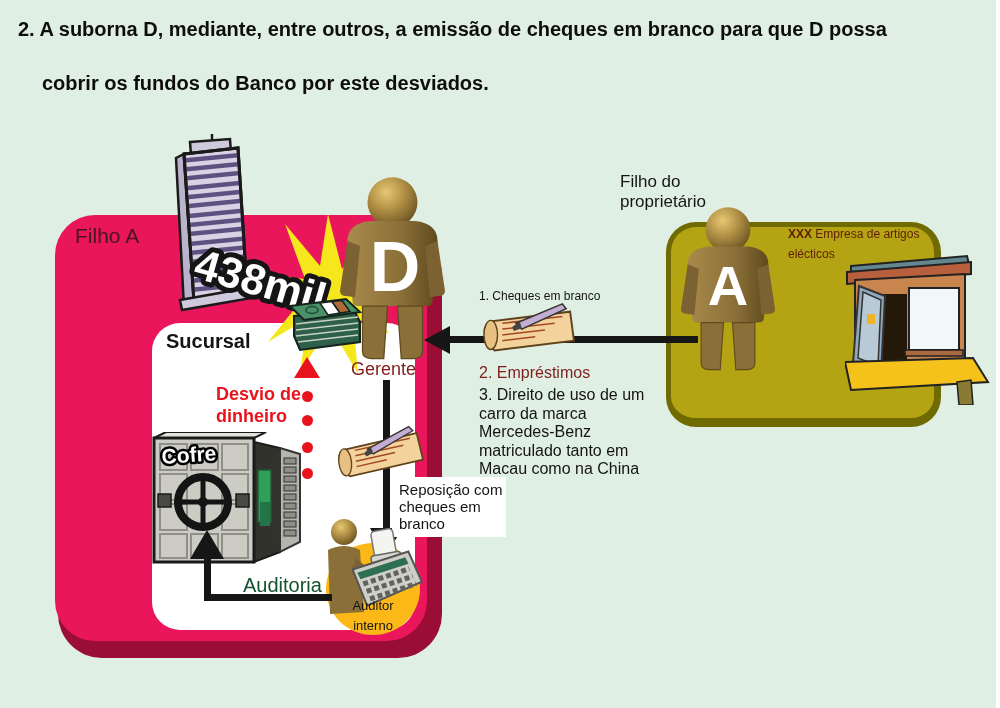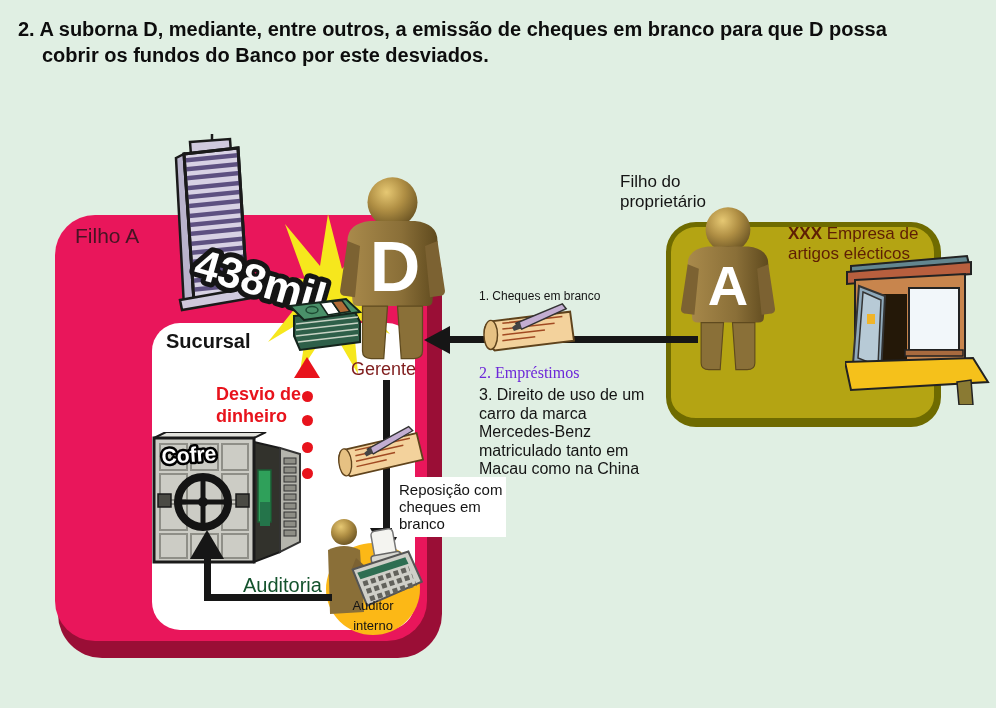--- a/index.html
+++ b/index.html
@@ -7,47 +7,47 @@
     position:relative; width:996px; height:708px;
     background:#e0efe3; overflow:hidden;
     font-family:"Liberation Sans", sans-serif;
     color:#111;
   }
   .abs { position:absolute; }
   .pre { white-space:pre-line; }
 
   
   #title { left:18px; top:16px; width:952px; font-size:20px; font-weight:bold; color:#0d0d0d; line-height:26px; }
-  #title .t2 { margin-left:24px; }
+  #title .t2 { margin-left:24px;margin-top:28px; }
 
   
   #bank-shadow { left:58px; top:232px; width:384px; height:426px; background:#9a0e36; border-radius:44px; }
   #bank-box    { left:55px; top:215px; width:372px; height:426px; background:#e9165b; border-radius:40px; }
   #bank-name   { left:75px; top:224px; font-size:21px; color:#471423; }
   #branch-box  { left:152px; top:323px; width:263px; height:307px; background:#ffffff; border-radius:28px; }
   #branch-name { left:166px; top:330px; font-size:20px; color:#141414;font-weight:bold; }
 
   
   #company-box { left:666px; top:222px; width:275px; height:205px; background:#b4a413;
                  border:5px solid #6f6b00; border-bottom-width:9px; border-right-width:7px;
                  border-radius:30px; box-sizing:border-box; }
   #owner-label { left:620px; top:172px; font-size:17px; line-height:20px; color:#141414; }
-  #company-name{ left:788px; top:224px; width:138px; font-size:17px; line-height:20px; color:#5e1e04; }
+  #company-name{ left:788px; top:224px; width:138px; font-size:12px; line-height:20px; color:#5e1e04; }
   #company-name .brand { font-weight:bold; }
 
   
   #gerente-label  { left:351px; top:359px; font-size:18px; color:#7f1d1d; }
   #desvio-label   { left:216px; top:383px; font-size:18px; font-weight:bold; color:#e8131c; line-height:22px; }
   #auditoria-label{ left:243px; top:574px; font-size:20px; color:#14532d; }
   #auditor-label  { left:328px; top:596px; width:90px; text-align:center; font-size:13px; line-height:20px; color:#141414; }
   #reposicao-box  { left:392px; top:477px; width:114px; background:#ffffff; padding:4px 2px 5px 7px; box-sizing:border-box; }
   #reposicao-box .txt { font-size:15px; line-height:17px; color:#141414; }
 
   #flow-item1 { left:479px; top:289px; font-size:12px; color:#141414; }
-  #flow-item2 { left:479px; top:364px; font-size:16px; color:#6d28d9;font-family:Liberation Serif, serif; }
+  #flow-item2 { left:479px; top:364px; font-size:16px; color:#7f1d1d; }
   #flow-item3 { left:479px; top:386px; width:175px; font-size:16px; line-height:18.5px; color:#141414; }
 
   
   .hline { background:#161616; height:7px; }
   .vline { background:#161616; width:7px; }
   .arrow-left  { width:0; height:0; border-top:14px solid transparent; border-bottom:14px solid transparent; border-right:26px solid #161616; }
   .arrow-down  { width:0; height:0; border-left:16px solid transparent; border-right:16px solid transparent; border-top:29px solid #161616; }
   .arrow-up    { width:0; height:0; border-left:17px solid transparent; border-right:17px solid transparent; border-bottom:29px solid #161616; }
 
   

